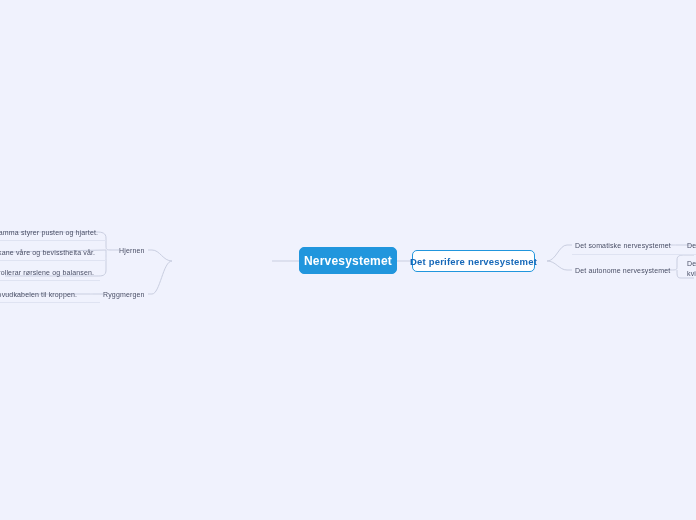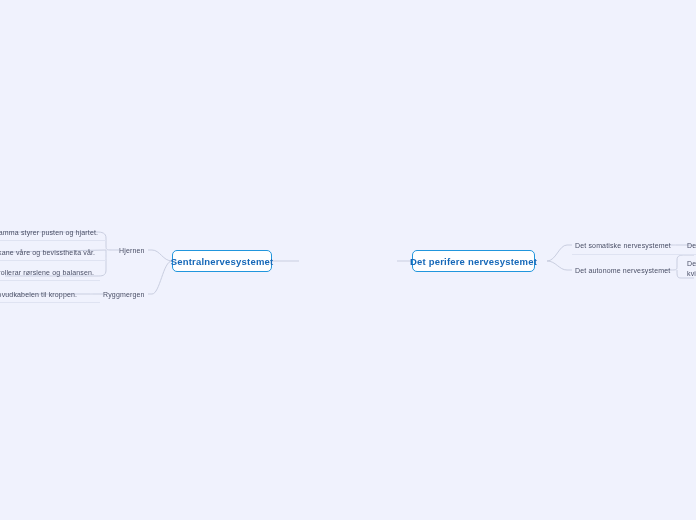--- a/index.html
+++ b/index.html
@@ -157,22 +157,22 @@
       <path d="M 677 270 C 677 276 677 278 681 278 L 694 278"></path>
     </g>
   </svg>
 
   <div class="sep-line" style="left:0; top:240px; width:106px;"></div>
   <div class="sep-line" style="left:0; top:260px; width:106px;"></div>
   <div class="sep-line" style="left:0; top:280px; width:100px;"></div>
   <div class="sep-line" style="left:0; top:302px; width:100px;"></div>
   <div class="sep-line" style="left:572px; top:254px; width:124px;"></div>
 
+  <div class="node node-root">Nervesystemet</div>
 
-  <div class="node node-l1 node-csn">Sentralnervesystemet</div>
 
   <div class="node node-l1 node-pns">Det perifere nervesystemet</div>
 
   <div class="node node-text node-hjernen">Hjernen</div>
 
   <div class="node node-text node-ryggmergen">Ryggmergen</div>
 
   <div class="node node-text node-left-1">stamma styrer pusten og hjartet.</div>
 
   <div class="node node-text node-left-2">ankane våre og bevisstheita vår.</div>

